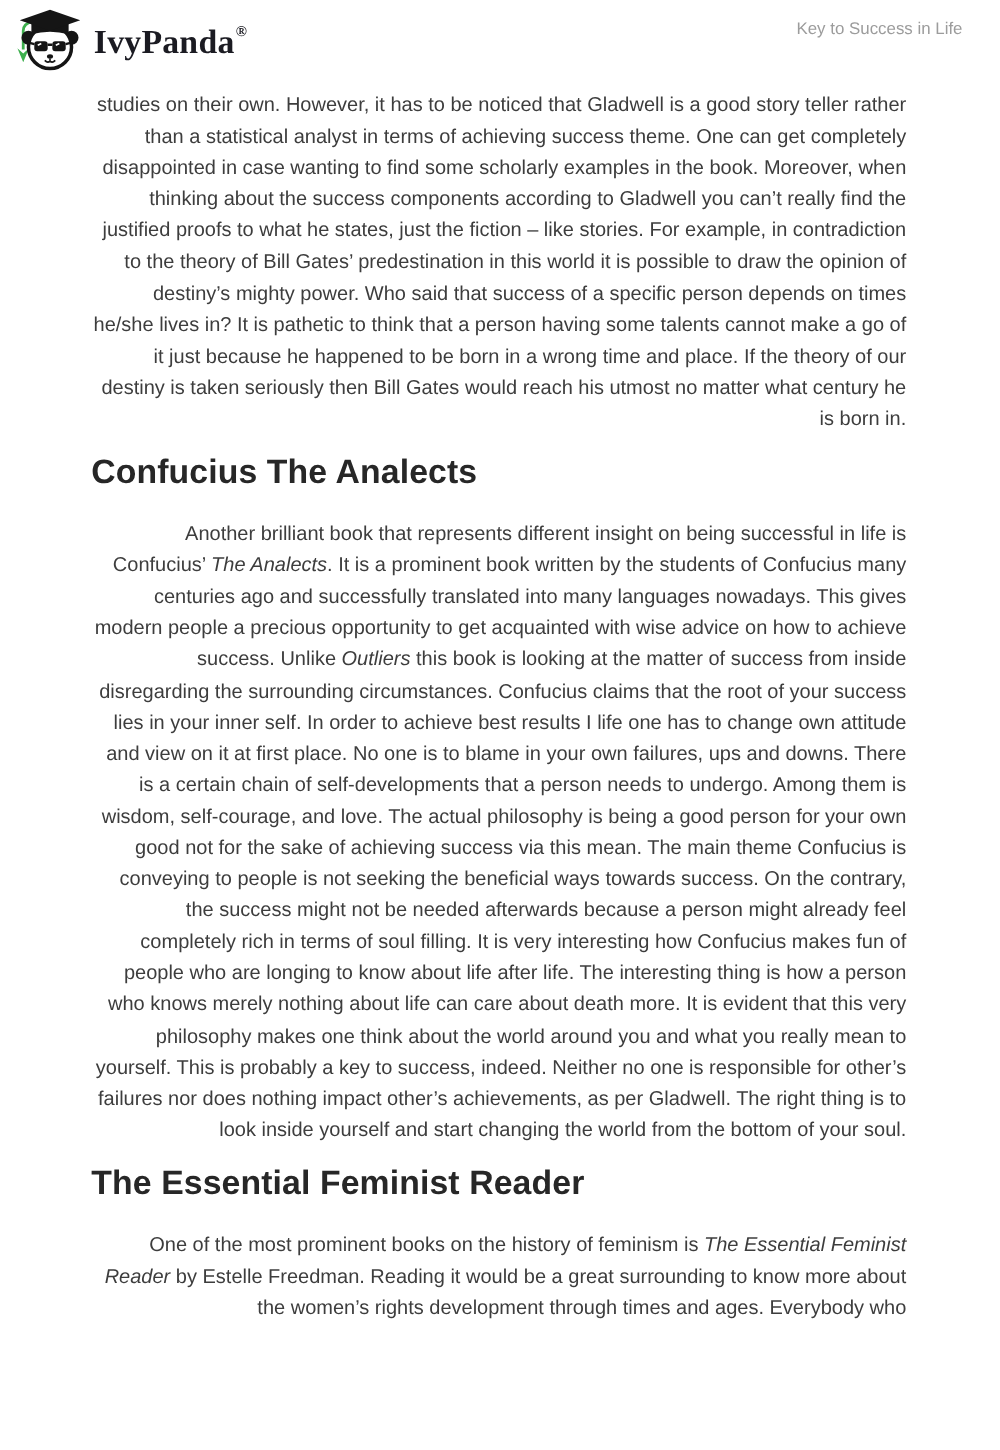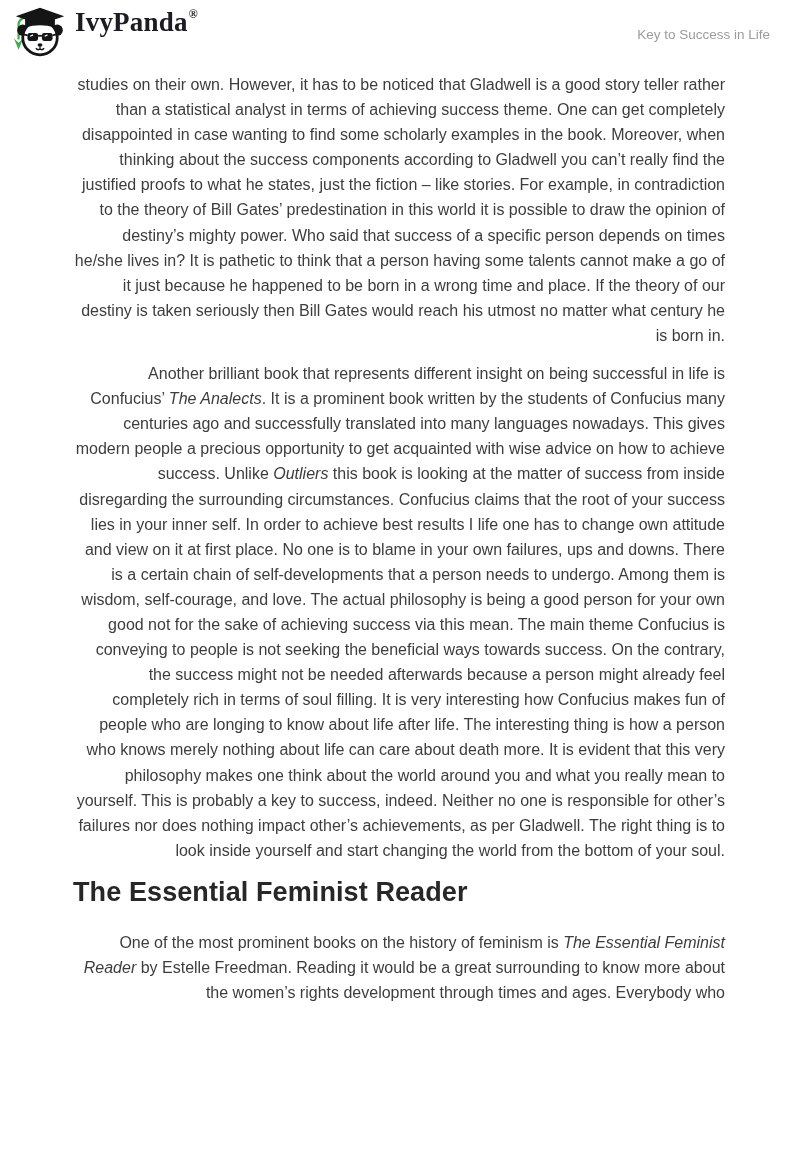--- a/index.html
+++ b/index.html
@@ -15,39 +15,40 @@
   
   .header {
     position: absolute;
     top: 0; left: 0; right: 0;
     height: 66px;
   }
   .logo {
     position: absolute;
     left: 13px; top: 7px;
     display: flex;
+    align-items: center;
   }
   .logo svg { display: block; }
   .logo-text {
     font-family: "Liberation Serif", serif;
     font-weight: 700;
     font-size: 27px;
     color: #1b1b22;
     margin-left: 8px;
     letter-spacing: 0.2px;
   }
   .logo-text sup {
     font-size: 12px;
     font-weight: 700;
     vertical-align: 13px;
     margin-left: 1px;
   }
   .header-title {
     position: absolute;
-    right: 30px; top: 27px;
+    right: 30px; top: 15px;
     font-size: 13.5px;
     color: #9c9c9c;
   }
 
   
   .content {
     position: absolute;
     left: 73px;
     top: 72px;
     width: 652px;
@@ -113,18 +114,19 @@
         <path d="M24.5,43.5 Q27,46 29,44 Q31,46 33.5,43.5" fill="none" stroke="#151515" stroke-width="1.5"></path>
       </svg>
     </span>
     <span class="logo-text"><span>IvyPanda</span><sup>®</sup></span>
   </div>
   <div class="header-title">Key to Success in Life</div>
 </div>
 
 <div class="content">
     <p class=""><span>studies on their own. However, it has to be noticed that Gladwell is a good story teller rather than a statistical analyst in terms of achieving success theme. One can get completely disappointed in case wanting to find some scholarly examples in the book. Moreover, when thinking about the success components according to Gladwell you can’t really find the justified proofs to what he states, just the fiction – like stories. For example, in contradiction to the theory of Bill Gates’ predestination in this world it is possible to draw the opinion of destiny’s mighty power. Who said that success of a specific person depends on times he/she lives in? It is pathetic to think that a person having some talents cannot make a go of it just because he happened to be born in a wrong time and place. If the theory of our destiny is taken seriously then Bill Gates would reach his utmost no matter what century he is born in.</span></p>
+    <h2>Confucius The Analects</h2>
     <p class="indent"><span>Another brilliant book that represents different insight on being successful in life is Confucius’ </span><em>The Analects</em><span>. It is a prominent book written by the students of Confucius many centuries ago and successfully translated into many languages nowadays. This gives modern people a precious opportunity to get acquainted with wise advice on how to achieve success. Unlike </span><em>Outliers</em><span> this book is looking at the matter of success from inside disregarding the surrounding circumstances. Confucius claims that the root of your success lies in your inner self. In order to achieve best results I life one has to change own attitude and view on it at first place. No one is to blame in your own failures, ups and downs. There is a certain chain of self-developments that a person needs to undergo. Among them is wisdom, self-courage, and love. The actual philosophy is being a good person for your own good not for the sake of achieving success via this mean. The main theme Confucius is conveying to people is not seeking the beneficial ways towards success. On the contrary, the success might not be needed afterwards because a person might already feel completely rich in terms of soul filling. It is very interesting how Confucius makes fun of people who are longing to know about life after life. The interesting thing is how a person who knows merely nothing about life can care about death more. It is evident that this very philosophy makes one think about the world around you and what you really mean to yourself. This is probably a key to success, indeed. Neither no one is responsible for other’s failures nor does nothing impact other’s achievements, as per Gladwell. The right thing is to look inside yourself and start changing the world from the bottom of your soul.</span></p>
     <h2>The Essential Feminist Reader</h2>
     <p class="indent"><span>One of the most prominent books on the history of feminism is </span><em>The Essential Feminist Reader</em><span> by Estelle Freedman. Reading it would be a great surrounding to know more about the women’s rights development through times and ages. Everybody who</span></p>
   </div>
 
 <div class="footer-url">https://ivypanda.com/essays/key-to-success-in-life/</div>
 
 </body></html>

